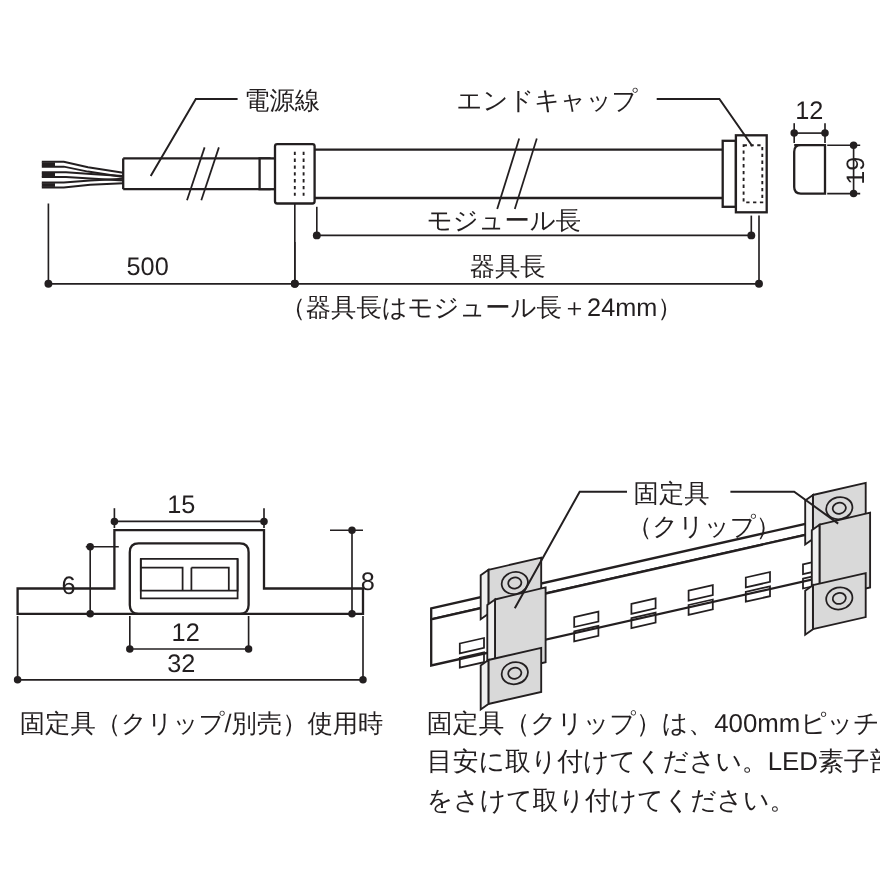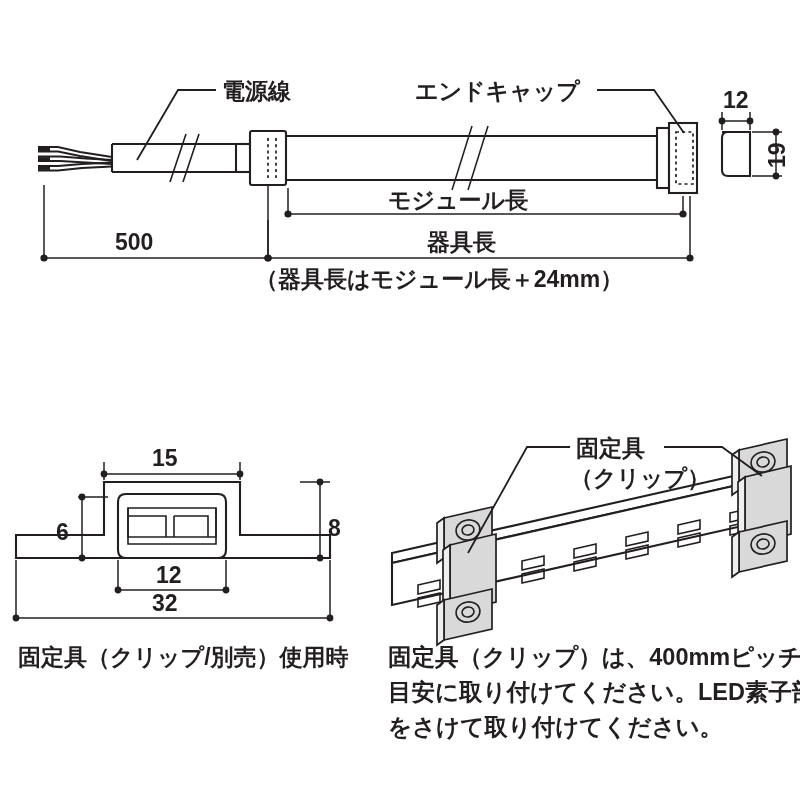--- a/index.html
+++ b/index.html
@@ -14,21 +14,20 @@
     position: relative;
     overflow: hidden;
     font-family: "Liberation Sans", "DejaVu Sans", sans-serif;
     color: #231f20;
   }
   #sheet {
     position: absolute;
     inset: 0;
     width: 800px;
     height: 800px;
-    font-weight: bold;
   }
   svg.draw {
     position: absolute;
     left: 0;
     top: 0;
     width: 800px;
     height: 800px;
     display: block;
   }
   

